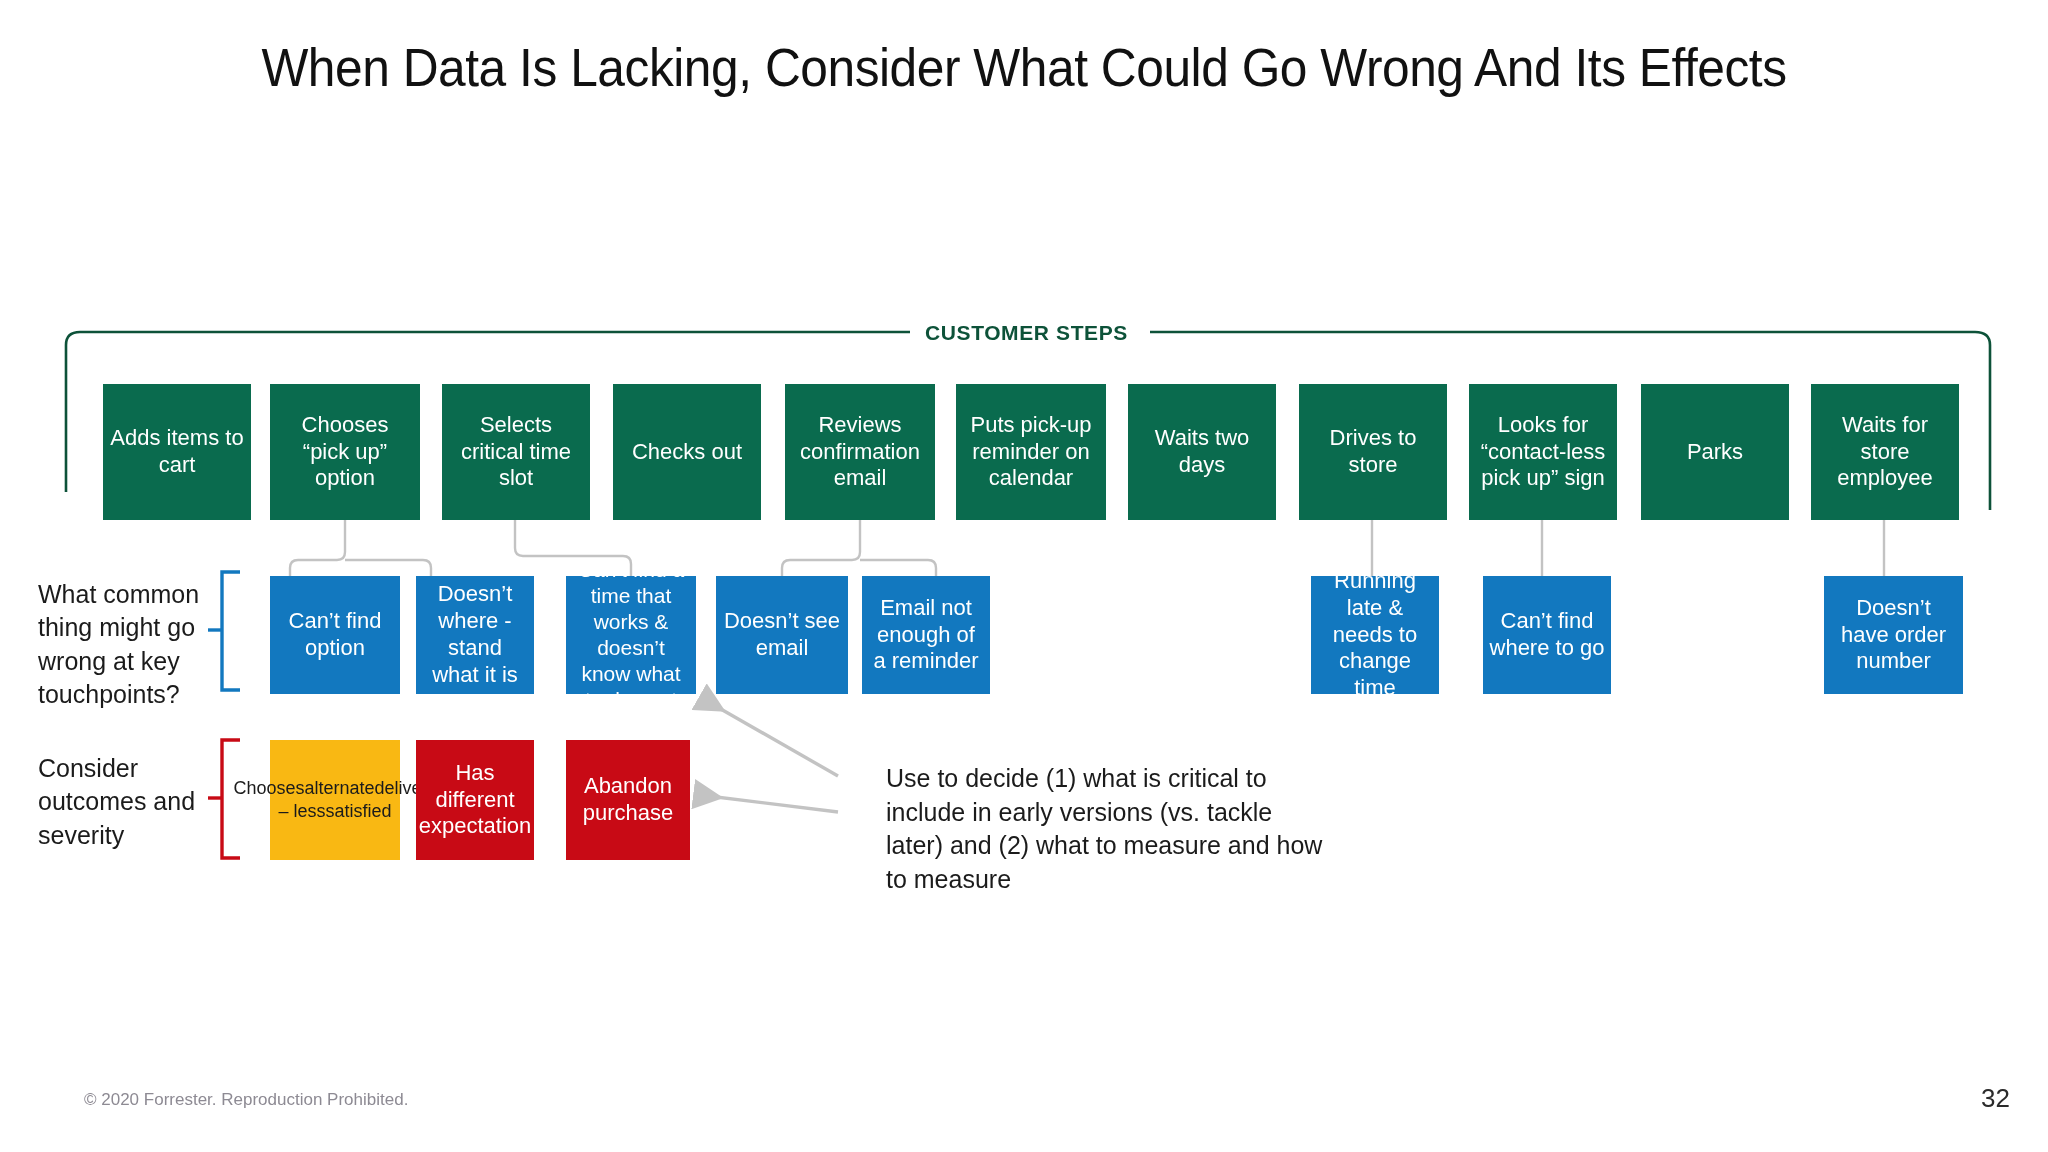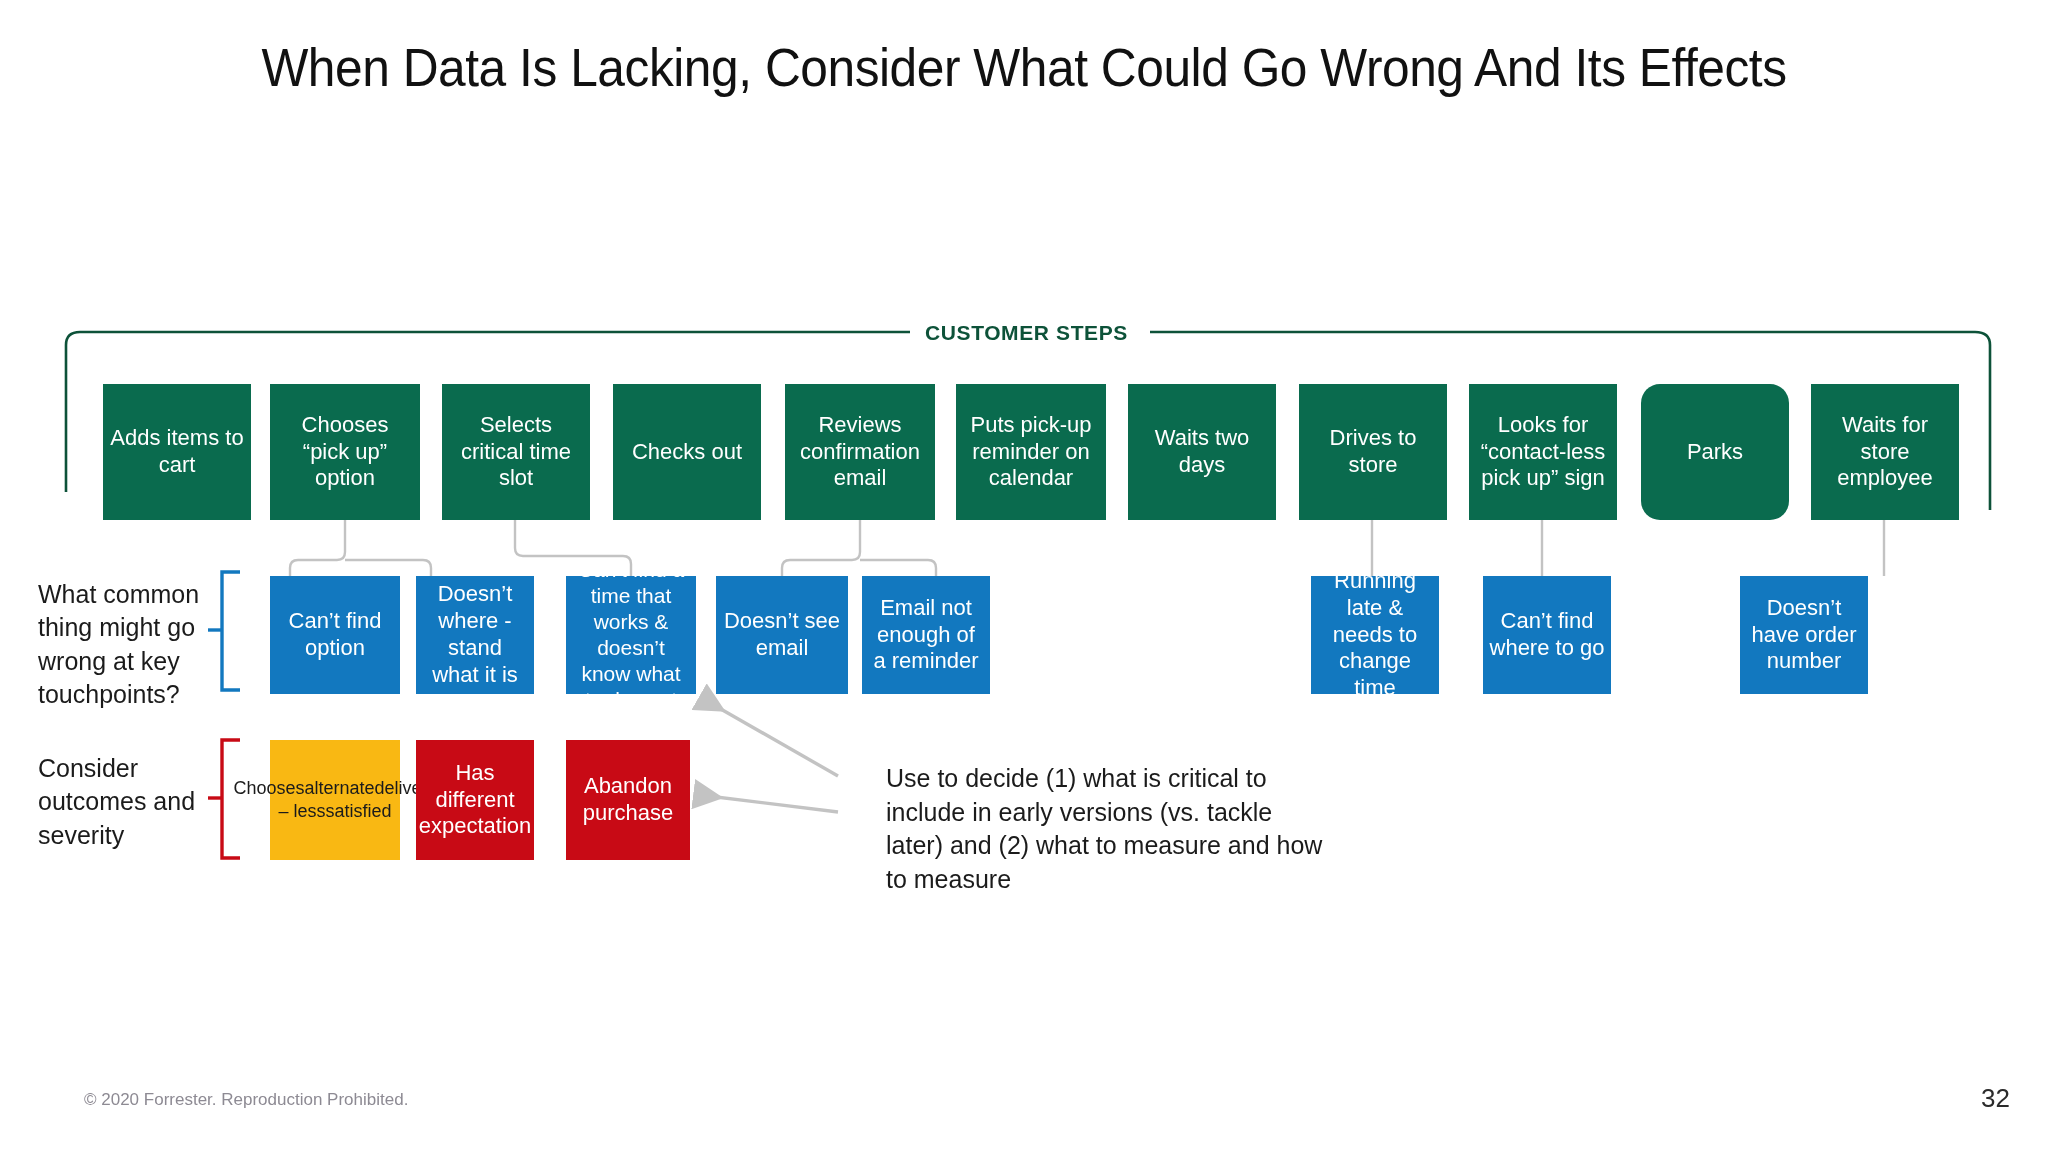--- a/index.html
+++ b/index.html
@@ -160,21 +160,21 @@
   </div>
   <div class="box green" style="left:1128px;top:384px;width:148px;height:136px;">
     <span>Waits two days</span>
   </div>
   <div class="box green" style="left:1299px;top:384px;width:148px;height:136px;">
     <span>Drives to store</span>
   </div>
   <div class="box green" style="left:1469px;top:384px;width:148px;height:136px;">
     <span>Looks for “contact-less pick up” sign</span>
   </div>
-  <div class="box green" style="left:1641px;top:384px;width:148px;height:136px;border-radius:19px;">
+  <div class="box green" style="left:1641px;top:384px;width:148px;height:136px;">
     <span>Parks</span>
   </div>
   <div class="box green" style="left:1811px;top:384px;width:148px;height:136px;">
     <span>Waits for store employee</span>
   </div>
 
   <div class="sec-label" style="left:38px;top:578px;width:190px;">What common thing might go wrong at key touchpoints?</div>
 
   <div class="box blue" style="left:270px;top:576px;width:130px;height:118px;">
     <span>Can’t find option</span>
@@ -190,21 +190,21 @@
   </div>
   <div class="box blue" style="left:862px;top:576px;width:128px;height:118px;">
     <span>Email not enough of a reminder</span>
   </div>
   <div class="box blue" style="left:1311px;top:576px;width:128px;height:118px;">
     <span>Running late &amp; needs to change time</span>
   </div>
   <div class="box blue" style="left:1483px;top:576px;width:128px;height:118px;">
     <span>Can’t find where to go</span>
   </div>
-  <div class="box blue" style="left:1740px;top:576px;width:128px;height:118px;">
+  <div class="box blue" style="left:1824px;top:576px;width:139px;height:118px;">
     <span>Doesn’t have order number</span>
   </div>
 
   <div class="sec-label" style="left:38px;top:752px;width:200px;">Consider outcomes and severity</div>
 
   <div class="box yellow" style="left:270px;top:740px;width:130px;height:120px;">
     <span>Choosesalternatedelivery – lesssatisfied</span>
   </div>
   <div class="box red" style="left:416px;top:740px;width:118px;height:120px;">
     <span>Has different expectation</span>

